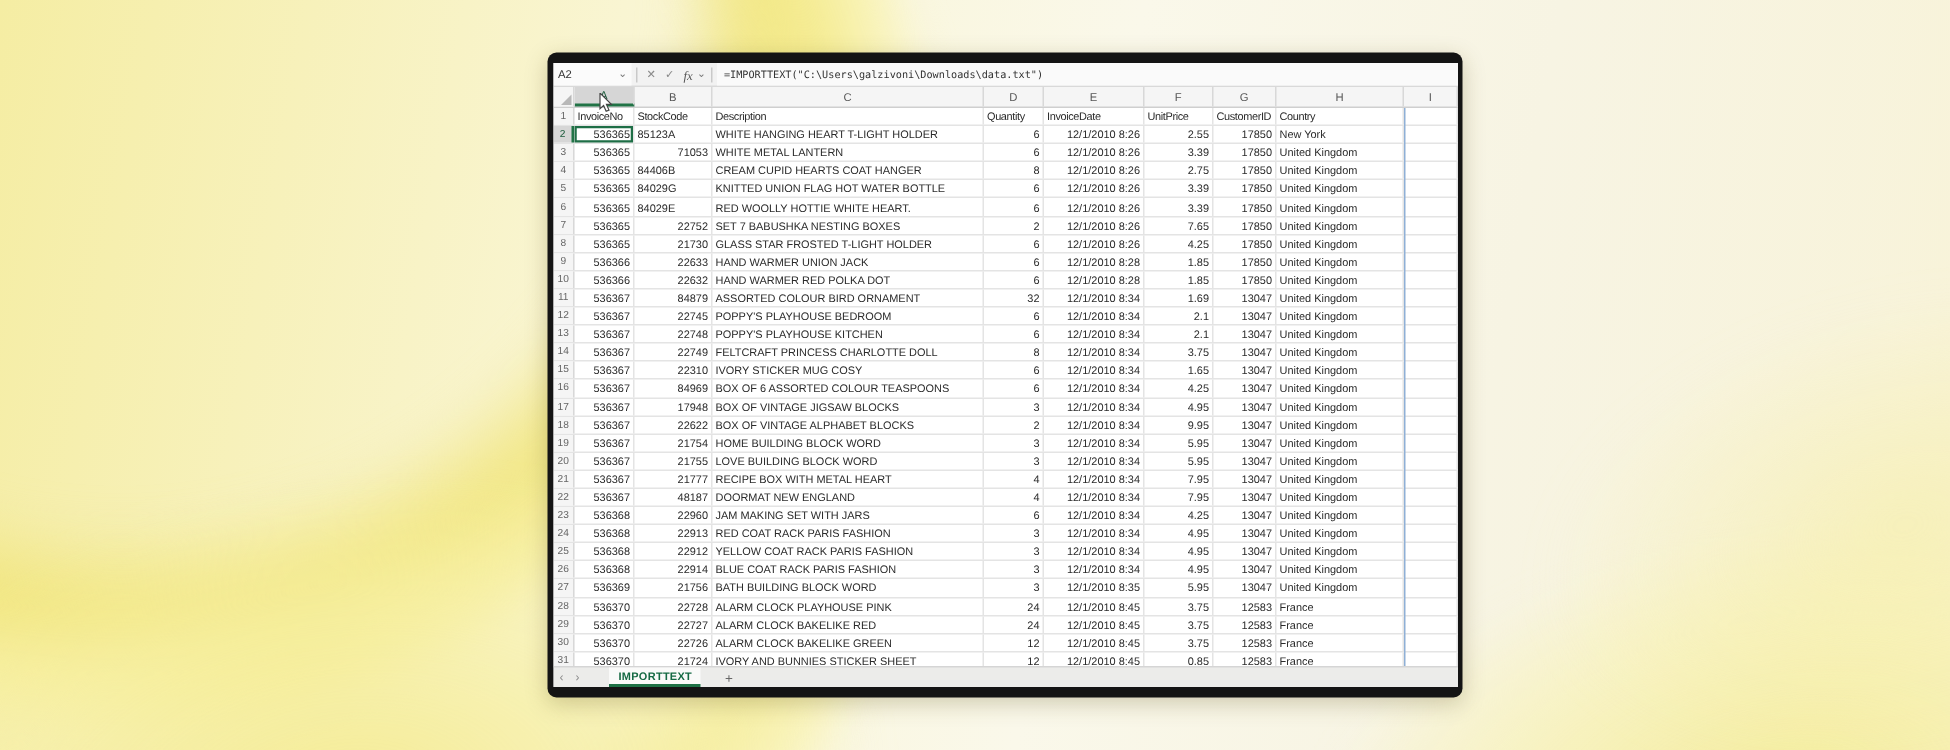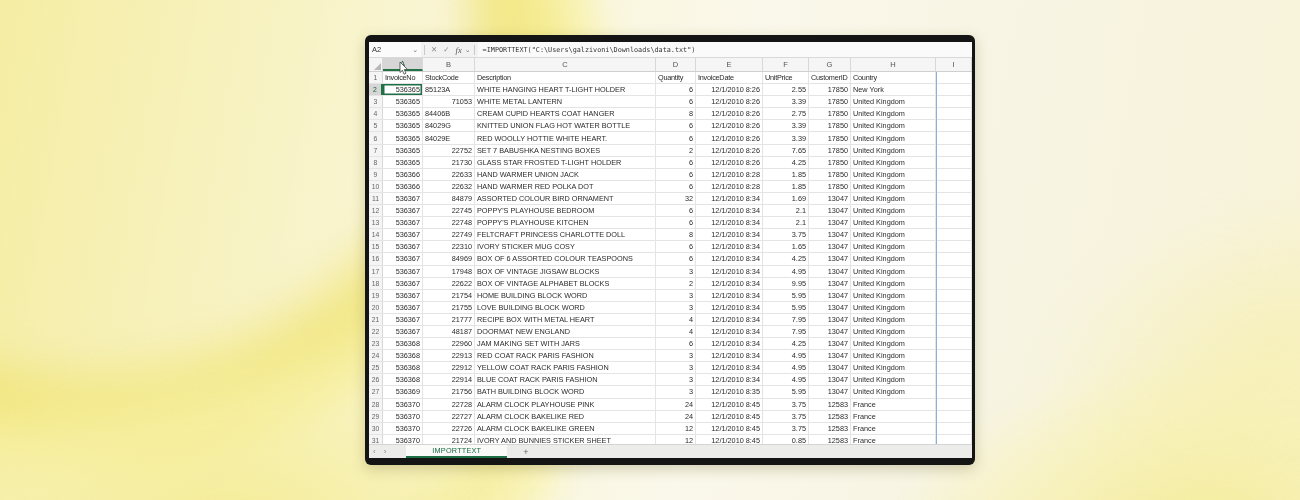--- a/index.html
+++ b/index.html
@@ -70,22 +70,22 @@
   .rownum.sel{background:#d6d6d6;border-right:2px solid #217346;color:#1c5c3c;}
   .fieldhdr{letter-spacing:-0.25px;}
   .selcell{box-shadow:inset 0 0 0 1.5px #1e6e46;position:relative;z-index:1;}
   .spill-line{position:absolute;top:0;bottom:0;left:567px;width:1px;background:#8fb0d6;z-index:2;}
 
   
   .tab-bar{height:13px;flex:0 0 13px;background:#ececea;border-top:1px solid #d5d5d5;
     display:flex;align-items:center;font-size:8px;color:#777;}
   .nav{padding:0 4px;font-size:8px;color:#8a8a8a;cursor:default;}
   .tab-bar .spacer{width:16px;}
-  .sheet-tab{height:100%;display:flex;align-items:center;padding:0 26px;background:#fafaf9;
-    color:#156943;font-weight:normal;font-size:7.3px;border-bottom:2px solid #1e7145;
+  .sheet-tab{height:100%;display:flex;align-items:center;padding:0 6px;background:#fafaf9;
+    color:#156943;font-weight:bold;font-size:7.3px;border-bottom:2px solid #1e7145;
     box-sizing:border-box;letter-spacing:.2px;}
   .add-sheet{margin-left:16px;font-size:9px;color:#666;}
 
   .cursor-overlay{position:absolute;left:34px;top:27px;z-index:5;pointer-events:none;}
 </style>
 </head>
 <body>
 
 <div class="stage">
   <div class="blob b1"></div>

